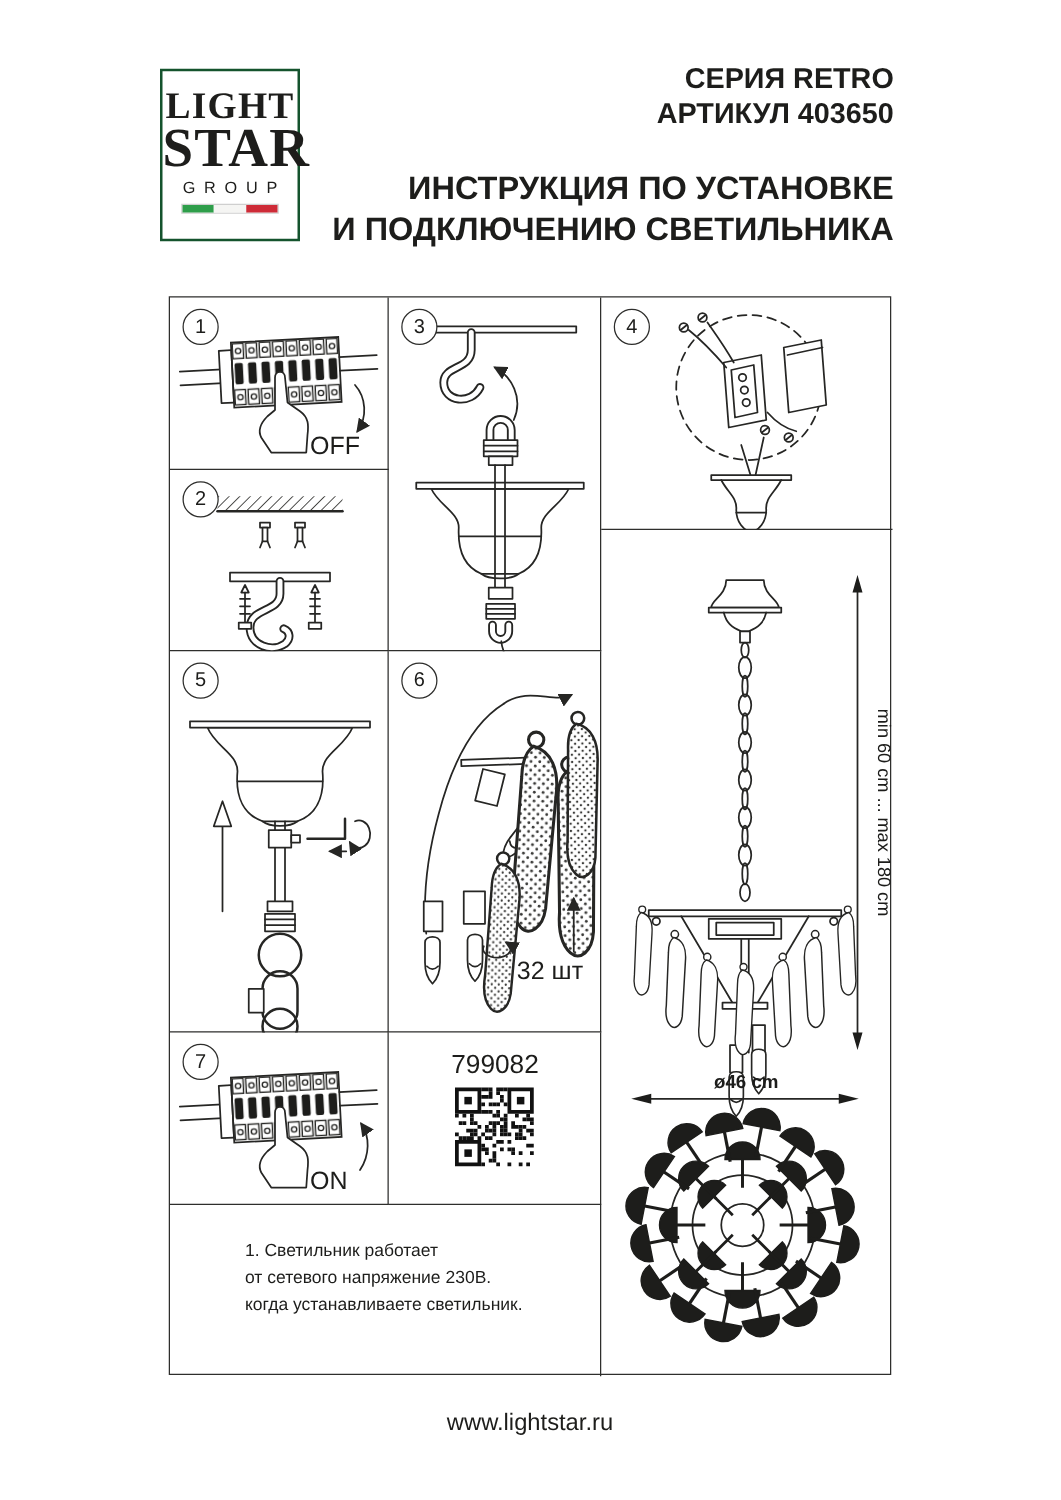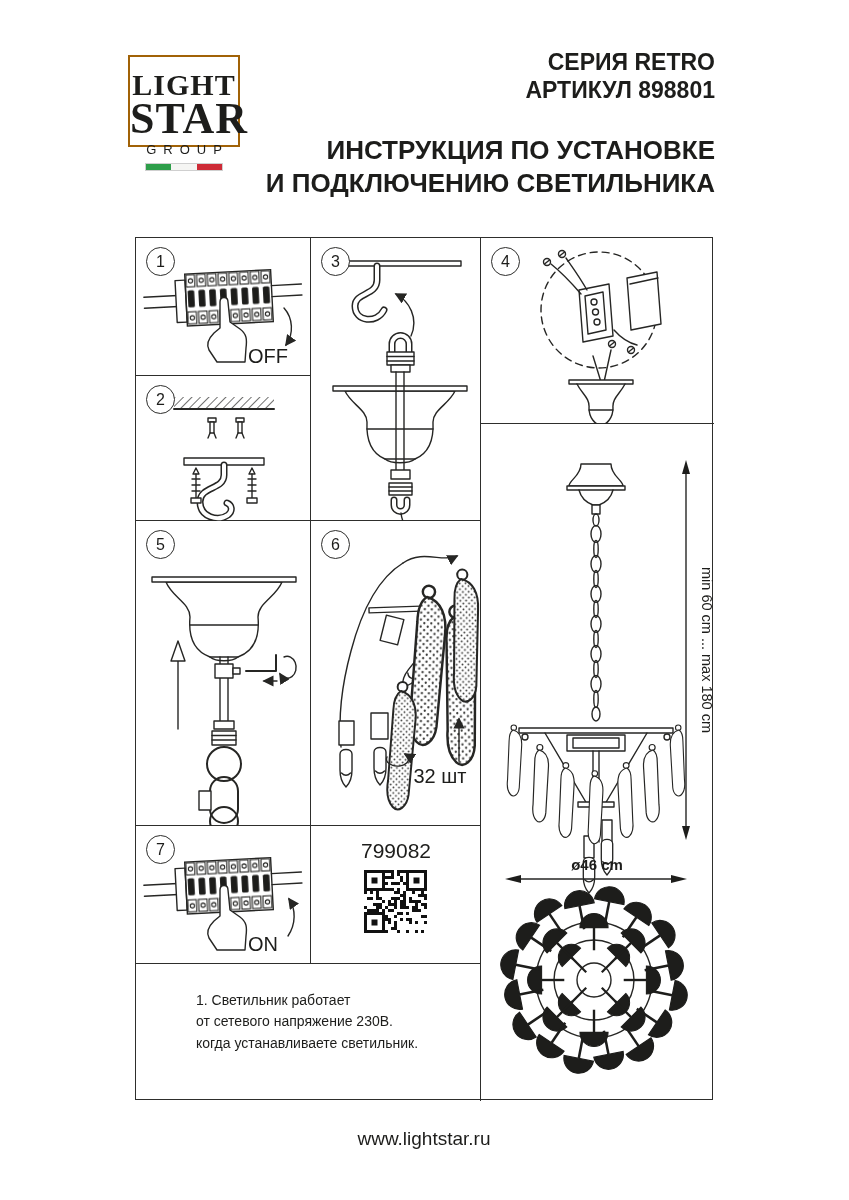--- a/index.html
+++ b/index.html
@@ -1,20 +1,20 @@
 <!DOCTYPE html>
 <html><head>
 <meta charset="utf-8">
 <style>
   html,body{margin:0;padding:0;background:#fff;}
   #page{position:relative;width:849px;height:1200px;background:#fff;overflow:hidden;
         font-family:"Liberation Sans",sans-serif;color:#1d1d1b;}
   
-  #logo-box{position:absolute;left:128px;top:55px;width:112px;height:92px;
-            border:2px solid #a16207;box-sizing:border-box;text-align:center;padding-top:14px;}
+  #logo-box{position:absolute;left:128px;top:55px;width:112px;height:138px;
+            border:2px solid #14532d;box-sizing:border-box;text-align:center;padding-top:14px;}
   .logo-word{font-family:"Liberation Serif",serif;font-weight:700;line-height:.92;letter-spacing:1px;}
   .logo-l1{font-size:30px;}
   .logo-l2{font-size:44px;}
   .logo-group{font-size:13px;letter-spacing:7px;margin-top:3px;padding-left:7px;font-weight:400;}
   .flag{display:flex;width:78px;height:8px;margin:6px auto 0;border:1px solid #cfcfcf;box-sizing:border-box;}
   .flag span{flex:1;}
   #header-right{position:absolute;left:250px;right:134px;top:48px;text-align:right;}
   .hdr-small{font-size:23px;font-weight:700;line-height:1.22;}
   .hdr-title{font-size:26px;font-weight:700;line-height:1.25;margin-top:30px;}
   
@@ -103,21 +103,21 @@
     <div class="logo-group">GROUP</div>
     <div class="flag">
       <span style="background:#2e9e4a"></span>
       <span style="background:#f5f5f3"></span>
       <span style="background:#ce2b37"></span>
     </div>
   </div>
 
   <div id="header-right">
     <div class="hdr-small">СЕРИЯ RETRO</div>
-    <div class="hdr-small">АРТИКУЛ 898801</div>
+    <div class="hdr-small">АРТИКУЛ 403650</div>
     <div class="hdr-title">
       <div>ИНСТРУКЦИЯ ПО УСТАНОВКЕ</div>
       <div>И ПОДКЛЮЧЕНИЮ СВЕТИЛЬНИКА</div>
     </div>
   </div>
 
   <div id="grid">
 
     <div class="cell c1 br bb">
       <div class="badge">1</div>

